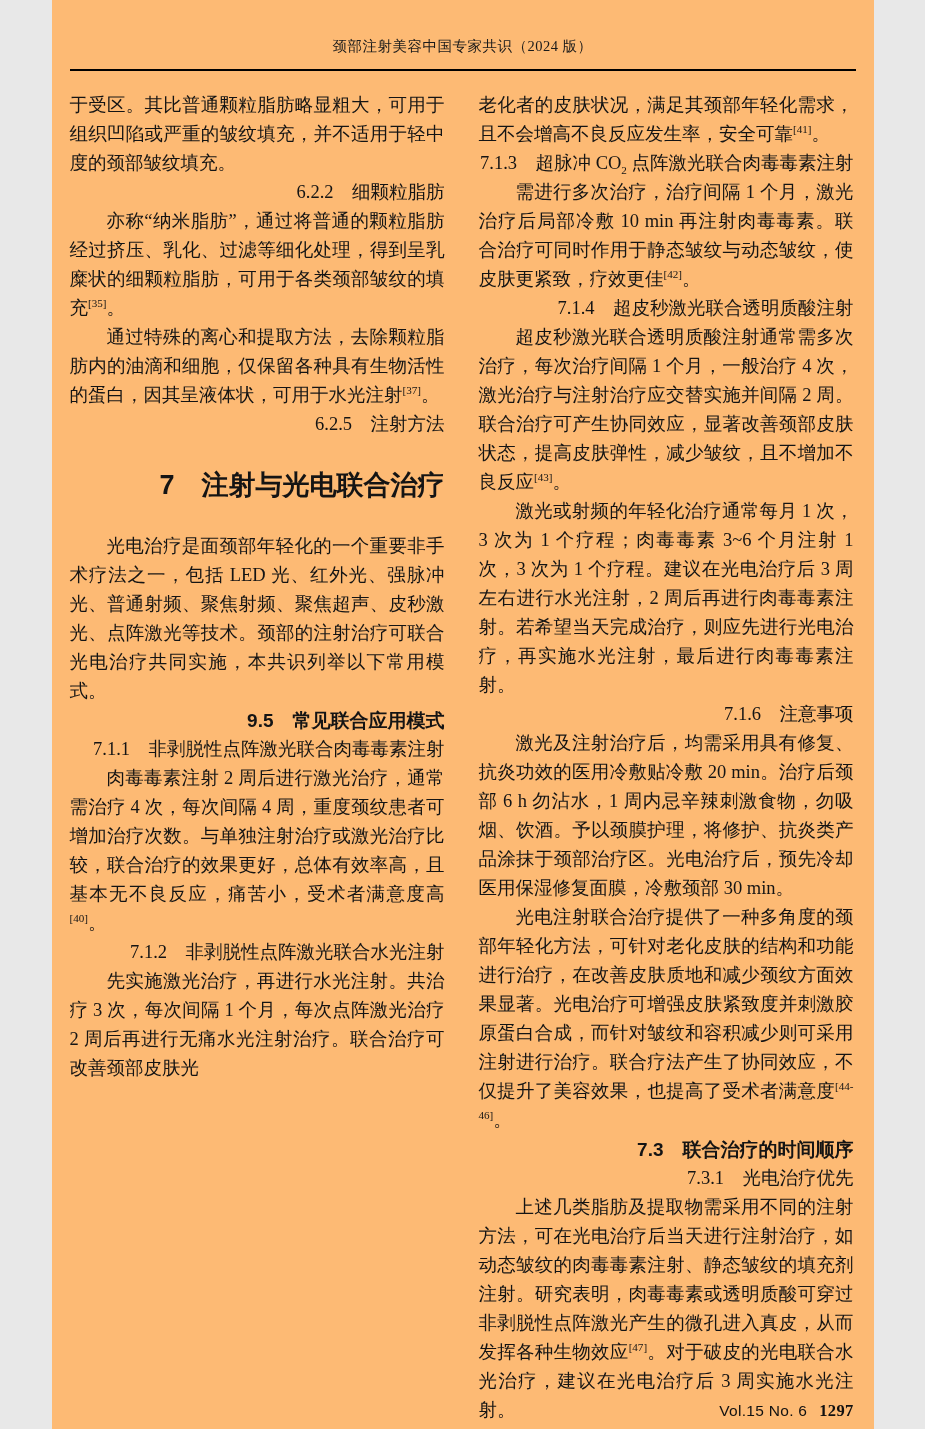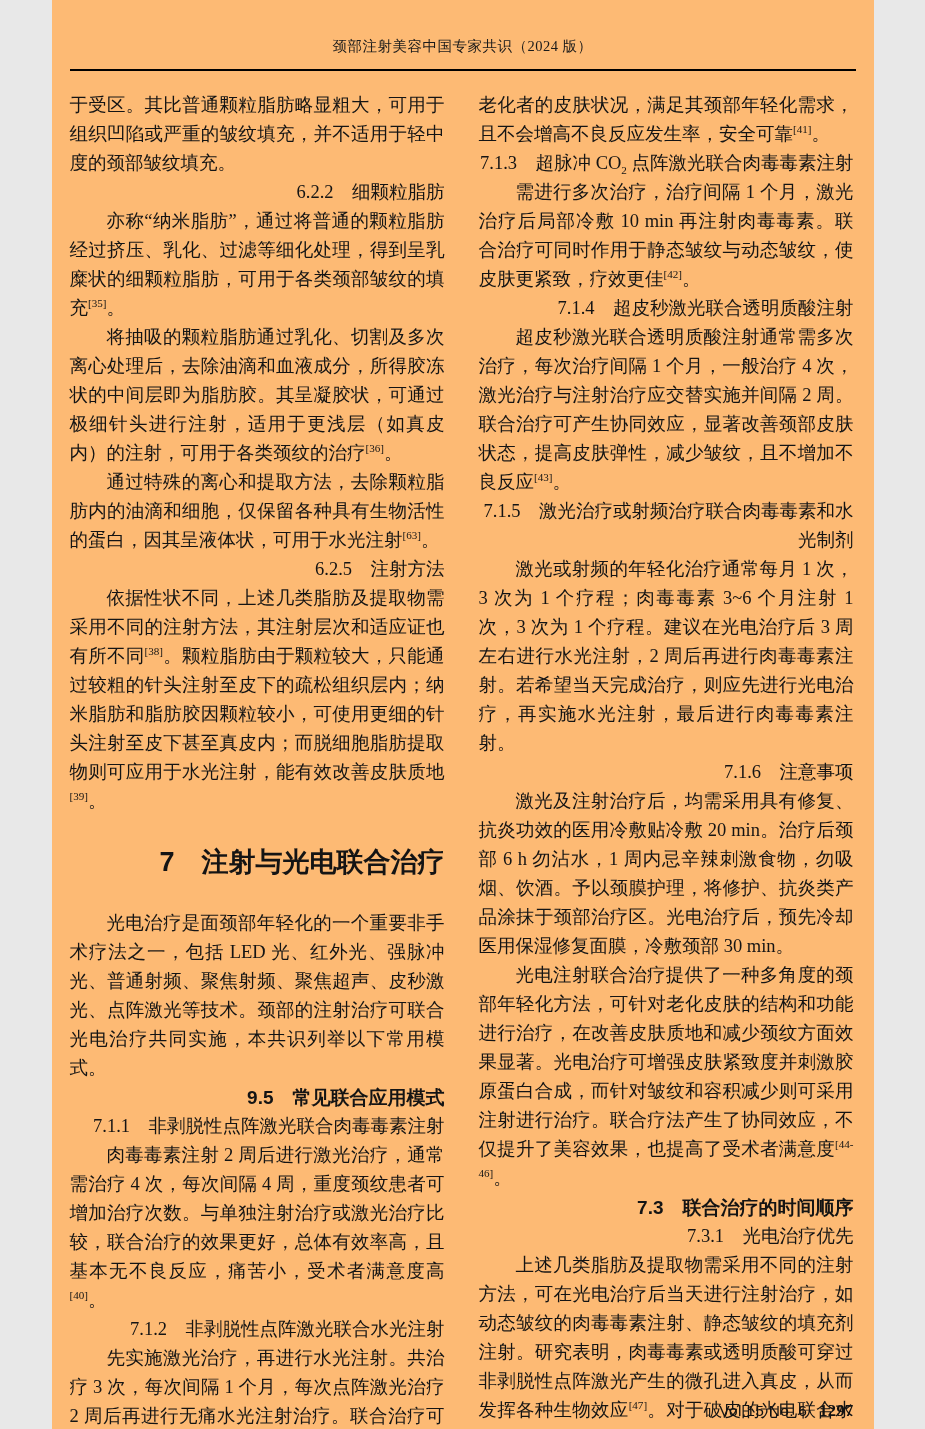--- a/index.html
+++ b/index.html
@@ -65,39 +65,36 @@
 
 <div class="page">
   <div class="running-head">颈部注射美容中国专家共识（2024 版）</div>
   <div class="head-rule"></div>
 
   <div class="columns">
     <div class="col">
         <div class="blk p0"><span>于受区。其比普通颗粒脂肪略显粗大，可用于组织凹陷或严重的皱纹填充，并不适用于轻中度的颈部皱纹填充。</span></div>
         <div class="blk h3"><span>6.2.2　细颗粒脂肪</span></div>
         <div class="blk p"><span>亦称“纳米脂肪”，通过将普通的颗粒脂肪经过挤压、乳化、过滤等细化处理，得到呈乳糜状的细颗粒脂肪，可用于各类颈部皱纹的填充</span><sup class="ref">[35]</sup><span>。</span></div>
-        <div class="blk p"><span>将抽吸的颗粒脂肪通过乳化、切割及多次离心处理后，去除油滴和血液成分，所得胶冻状的中间层即为脂肪胶。其呈凝胶状，可通过极细针头进行注射，适用于更浅层（如真皮内）的注射，可用于各类颈纹的治疗</span><sup class="ref">[36]</sup><span>。</span></div>
-        <div class="blk p"><span>通过特殊的离心和提取方法，去除颗粒脂肪内的油滴和细胞，仅保留各种具有生物活性的蛋白，因其呈液体状，可用于水光注射</span><sup class="ref">[63]</sup><span>。</span></div>
+        <div class="blk p"><span>通过特殊的离心和提取方法，去除颗粒脂肪内的油滴和细胞，仅保留各种具有生物活性的蛋白，因其呈液体状，可用于水光注射</span><sup class="ref">[37]</sup><span>。</span></div>
         <div class="blk h3"><span>6.2.5　注射方法</span></div>
-        <div class="blk p"><span>依据性状不同，上述几类脂肪及提取物需采用不同的注射方法，其注射层次和适应证也有所不同</span><sup class="ref">[38]</sup><span>。颗粒脂肪由于颗粒较大，只能通过较粗的针头注射至皮下的疏松组织层内；纳米脂肪和脂肪胶因颗粒较小，可使用更细的针头注射至皮下甚至真皮内；而脱细胞脂肪提取物则可应用于水光注射，能有效改善皮肤质地</span><sup class="ref">[39]</sup><span>。</span></div>
         <div class="blk h1"><span>7　注射与光电联合治疗</span></div>
         <div class="blk p"><span>光电治疗是面颈部年轻化的一个重要非手术疗法之一，包括 LED 光、红外光、强脉冲光、普通射频、聚焦射频、聚焦超声、皮秒激光、点阵激光等技术。颈部的注射治疗可联合光电治疗共同实施，本共识列举以下常用模式。</span></div>
         <div class="blk h2"><span>9.5　常见联合应用模式</span></div>
         <div class="blk h3"><span>7.1.1　非剥脱性点阵激光联合肉毒毒素注射</span></div>
         <div class="blk p"><span>肉毒毒素注射 2 周后进行激光治疗，通常需治疗 4 次，每次间隔 4 周，重度颈纹患者可增加治疗次数。与单独注射治疗或激光治疗比较，联合治疗的效果更好，总体有效率高，且基本无不良反应，痛苦小，受术者满意度高</span><sup class="ref">[40]</sup><span>。</span></div>
         <div class="blk h3"><span>7.1.2　非剥脱性点阵激光联合水光注射</span></div>
         <div class="blk p"><span>先实施激光治疗，再进行水光注射。共治疗 3 次，每次间隔 1 个月，每次点阵激光治疗 2 周后再进行无痛水光注射治疗。联合治疗可改善颈部皮肤光</span></div>
       </div>
     <div class="col">
         <div class="blk p0"><span>老化者的皮肤状况，满足其颈部年轻化需求，且不会增高不良反应发生率，安全可靠</span><sup class="ref">[41]</sup><span>。</span></div>
         <div class="blk h3"><span>7.1.3　超脉冲 CO</span><sub class="chem">2</sub><span> 点阵激光联合肉毒毒素注射</span></div>
         <div class="blk p"><span>需进行多次治疗，治疗间隔 1 个月，激光治疗后局部冷敷 10 min 再注射肉毒毒素。联合治疗可同时作用于静态皱纹与动态皱纹，使皮肤更紧致，疗效更佳</span><sup class="ref">[42]</sup><span>。</span></div>
         <div class="blk h3"><span>7.1.4　超皮秒激光联合透明质酸注射</span></div>
         <div class="blk p"><span>超皮秒激光联合透明质酸注射通常需多次治疗，每次治疗间隔 1 个月，一般治疗 4 次，激光治疗与注射治疗应交替实施并间隔 2 周。联合治疗可产生协同效应，显著改善颈部皮肤状态，提高皮肤弹性，减少皱纹，且不增加不良反应</span><sup class="ref">[43]</sup><span>。</span></div>
-        <div class="blk h3"><span>7.1.5　激光治疗或射频治疗联合肉毒毒素和水光制剂</span></div>
         <div class="blk p"><span>激光或射频的年轻化治疗通常每月 1 次，3 次为 1 个疗程；肉毒毒素 3~6 个月注射 1 次，3 次为 1 个疗程。建议在光电治疗后 3 周左右进行水光注射，2 周后再进行肉毒毒素注射。若希望当天完成治疗，则应先进行光电治疗，再实施水光注射，最后进行肉毒毒素注射。</span></div>
         <div class="blk h3"><span>7.1.6　注意事项</span></div>
         <div class="blk p"><span>激光及注射治疗后，均需采用具有修复、抗炎功效的医用冷敷贴冷敷 20 min。治疗后颈部 6 h 勿沾水，1 周内忌辛辣刺激食物，勿吸烟、饮酒。予以颈膜护理，将修护、抗炎类产品涂抹于颈部治疗区。光电治疗后，预先冷却医用保湿修复面膜，冷敷颈部 30 min。</span></div>
         <div class="blk p"><span>光电注射联合治疗提供了一种多角度的颈部年轻化方法，可针对老化皮肤的结构和功能进行治疗，在改善皮肤质地和减少颈纹方面效果显著。光电治疗可增强皮肤紧致度并刺激胶原蛋白合成，而针对皱纹和容积减少则可采用注射进行治疗。联合疗法产生了协同效应，不仅提升了美容效果，也提高了受术者满意度</span><sup class="ref">[44-46]</sup><span>。</span></div>
         <div class="blk h2"><span>7.3　联合治疗的时间顺序</span></div>
         <div class="blk h3"><span>7.3.1　光电治疗优先</span></div>
         <div class="blk p"><span>上述几类脂肪及提取物需采用不同的注射方法，可在光电治疗后当天进行注射治疗，如动态皱纹的肉毒毒素注射、静态皱纹的填充剂注射。研究表明，肉毒毒素或透明质酸可穿过非剥脱性点阵激光产生的微孔进入真皮，从而发挥各种生物效应</span><sup class="ref">[47]</sup><span>。对于破皮的光电联合水光治疗，建议在光电治疗后 3 周实施水光注射。</span></div>
       </div>
   </div>
 

